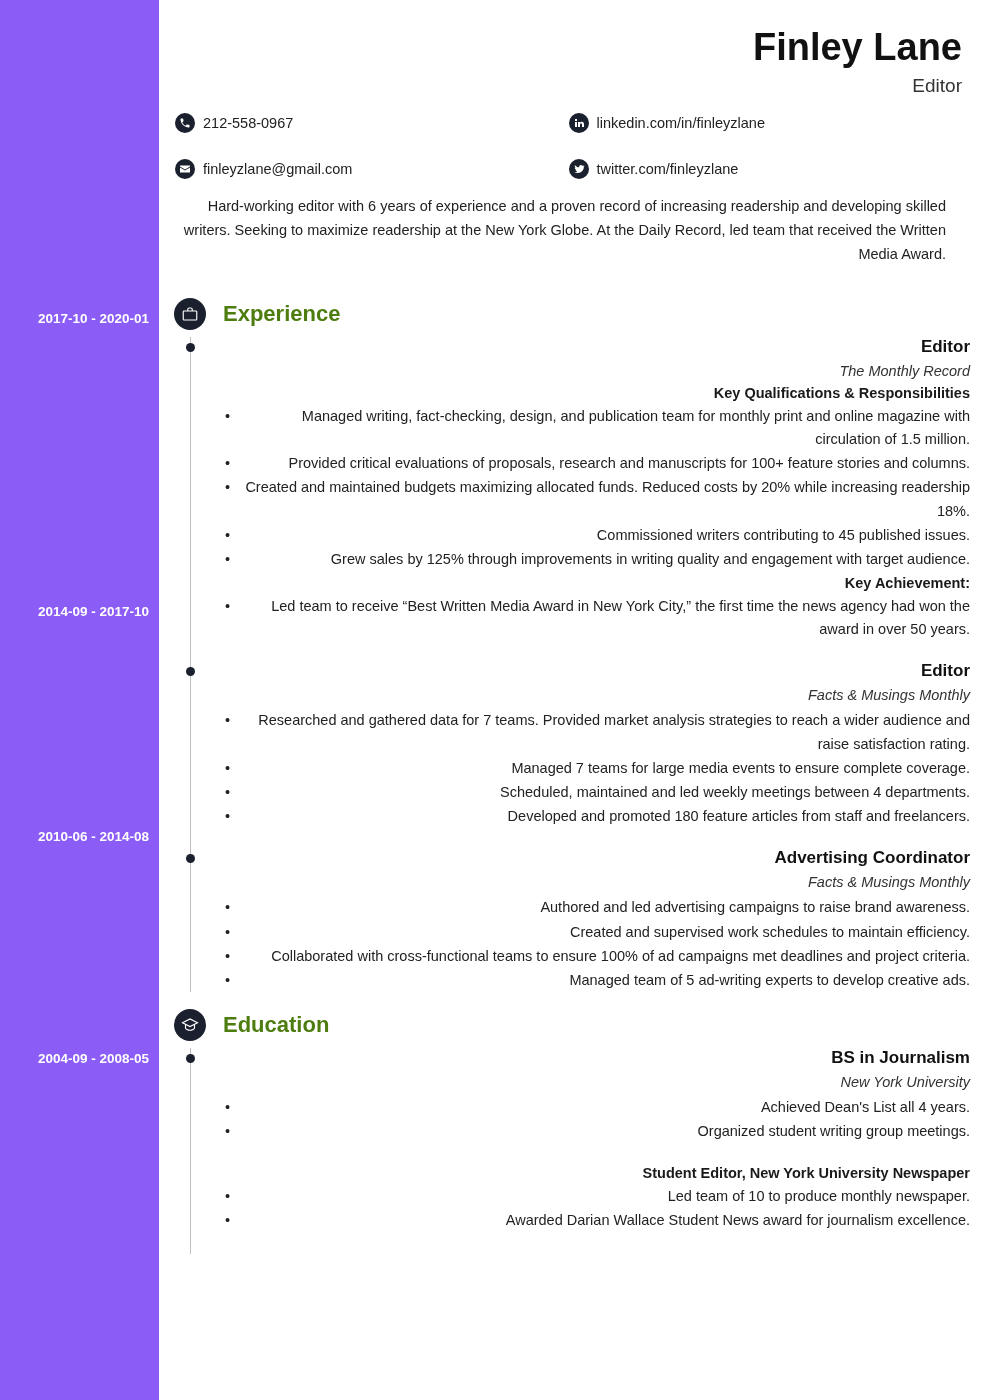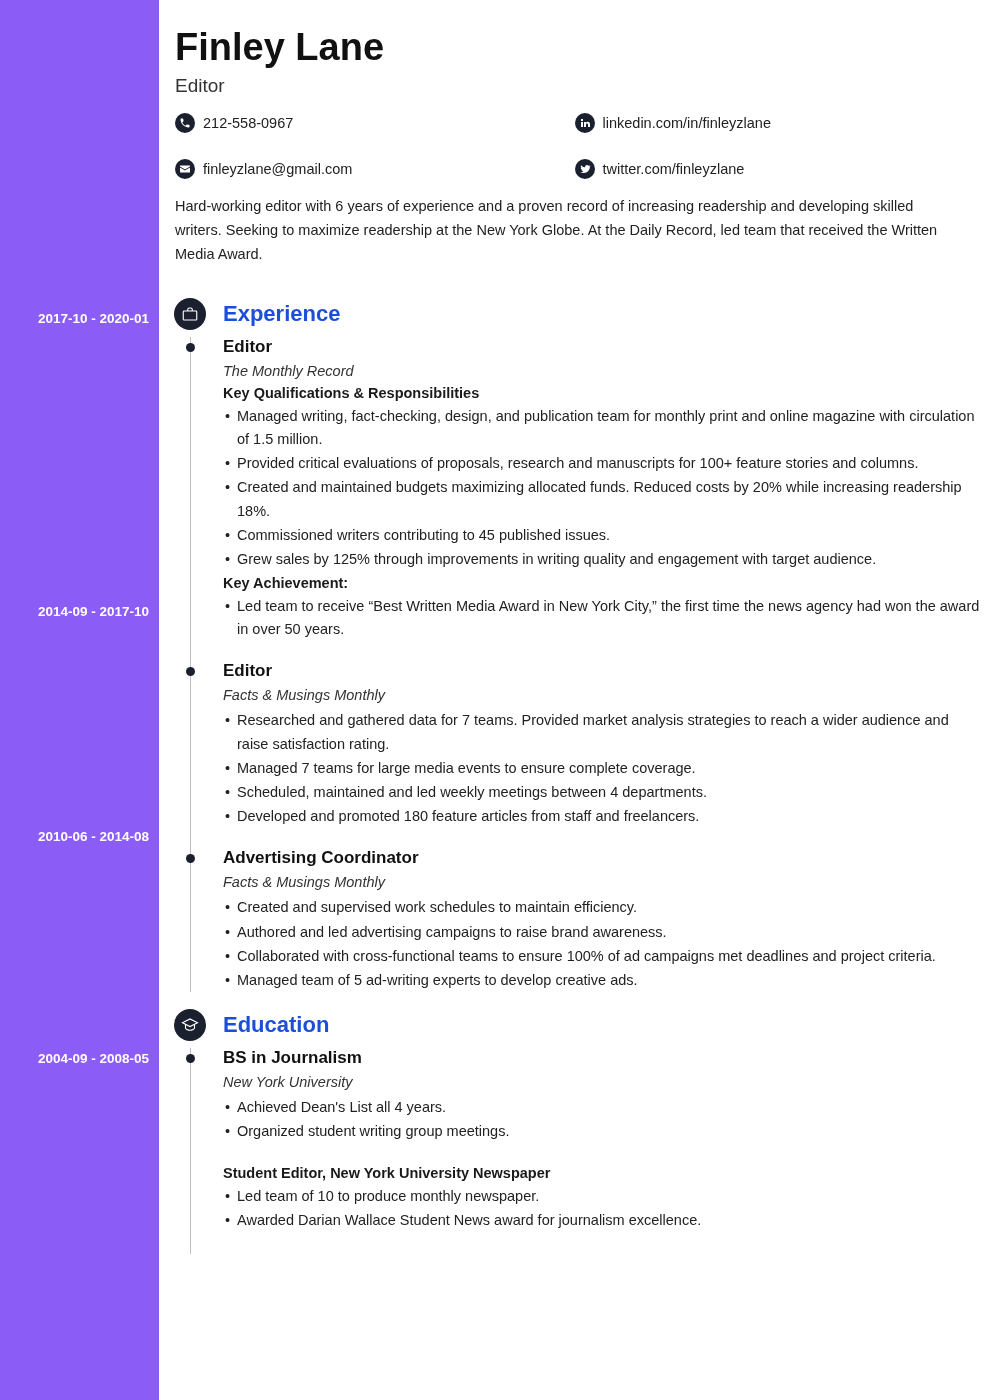--- a/index.html
+++ b/index.html
@@ -25,22 +25,23 @@
   }
   .sidebar .date {
     text-align: right;
     padding-right: 10px;
     position: absolute;
     right: 0;
     white-space: nowrap;
   }
   .main {
     flex: 1;
-    padding: 20px 0 0 0;
-    position: relative;
+    padding: 20px 12px 0 0;
+    position: relative;
+    text-align: right;
   }
   .header {
     padding: 0 16px 16px 16px;
   }
   .name {
     font-size: 38px;
     font-weight: 800;
     color: #111;
     margin-bottom: 6px;
     margin-top: 6px;
@@ -102,21 +103,21 @@
     color: #fff;
     margin-right: 16px;
     position: absolute;
     left: -1px;
     z-index: 2;
   }
   .section-icon svg { width: 18px; height: 18px; fill: none; stroke: #fff; stroke-width: 1.5; }
   .section-title {
     font-size: 22px;
     font-weight: 800;
-    color: #1d4ed8;
+    color: #4d7c0f;
     margin-left: 48px;
   }
   .timeline {
     position: relative;
     margin-left: 31px;
     border-left: 1px solid #bfbfbf;
     padding-left: 32px;
     padding-right: 8px;
   }
   .entry {
@@ -267,22 +268,22 @@
           <li>Scheduled, maintained and led weekly meetings between 4 departments.</li>
           <li>Developed and promoted 180 feature articles from staff and freelancers.</li>
         </ul>
       </div>
 
       <div class="entry entry-block">
         <span class="bullet-dot"></span>
         <div class="entry-title">Advertising Coordinator</div>
         <div class="entry-org">Facts &amp; Musings Monthly</div>
         <ul>
+          <li>Authored and led advertising campaigns to raise brand awareness.</li>
           <li>Created and supervised work schedules to maintain efficiency.</li>
-          <li>Authored and led advertising campaigns to raise brand awareness.</li>
           <li>Collaborated with cross-functional teams to ensure 100% of ad campaigns met deadlines and project criteria.</li>
           <li>Managed team of 5 ad-writing experts to develop creative ads.</li>
         </ul>
       </div>
     </div>
 
     <div class="section-header">
       <span class="section-icon">
         <svg viewBox="0 0 24 24">
             <path d="M2 9l10-5 10 5-10 5z"></path>

